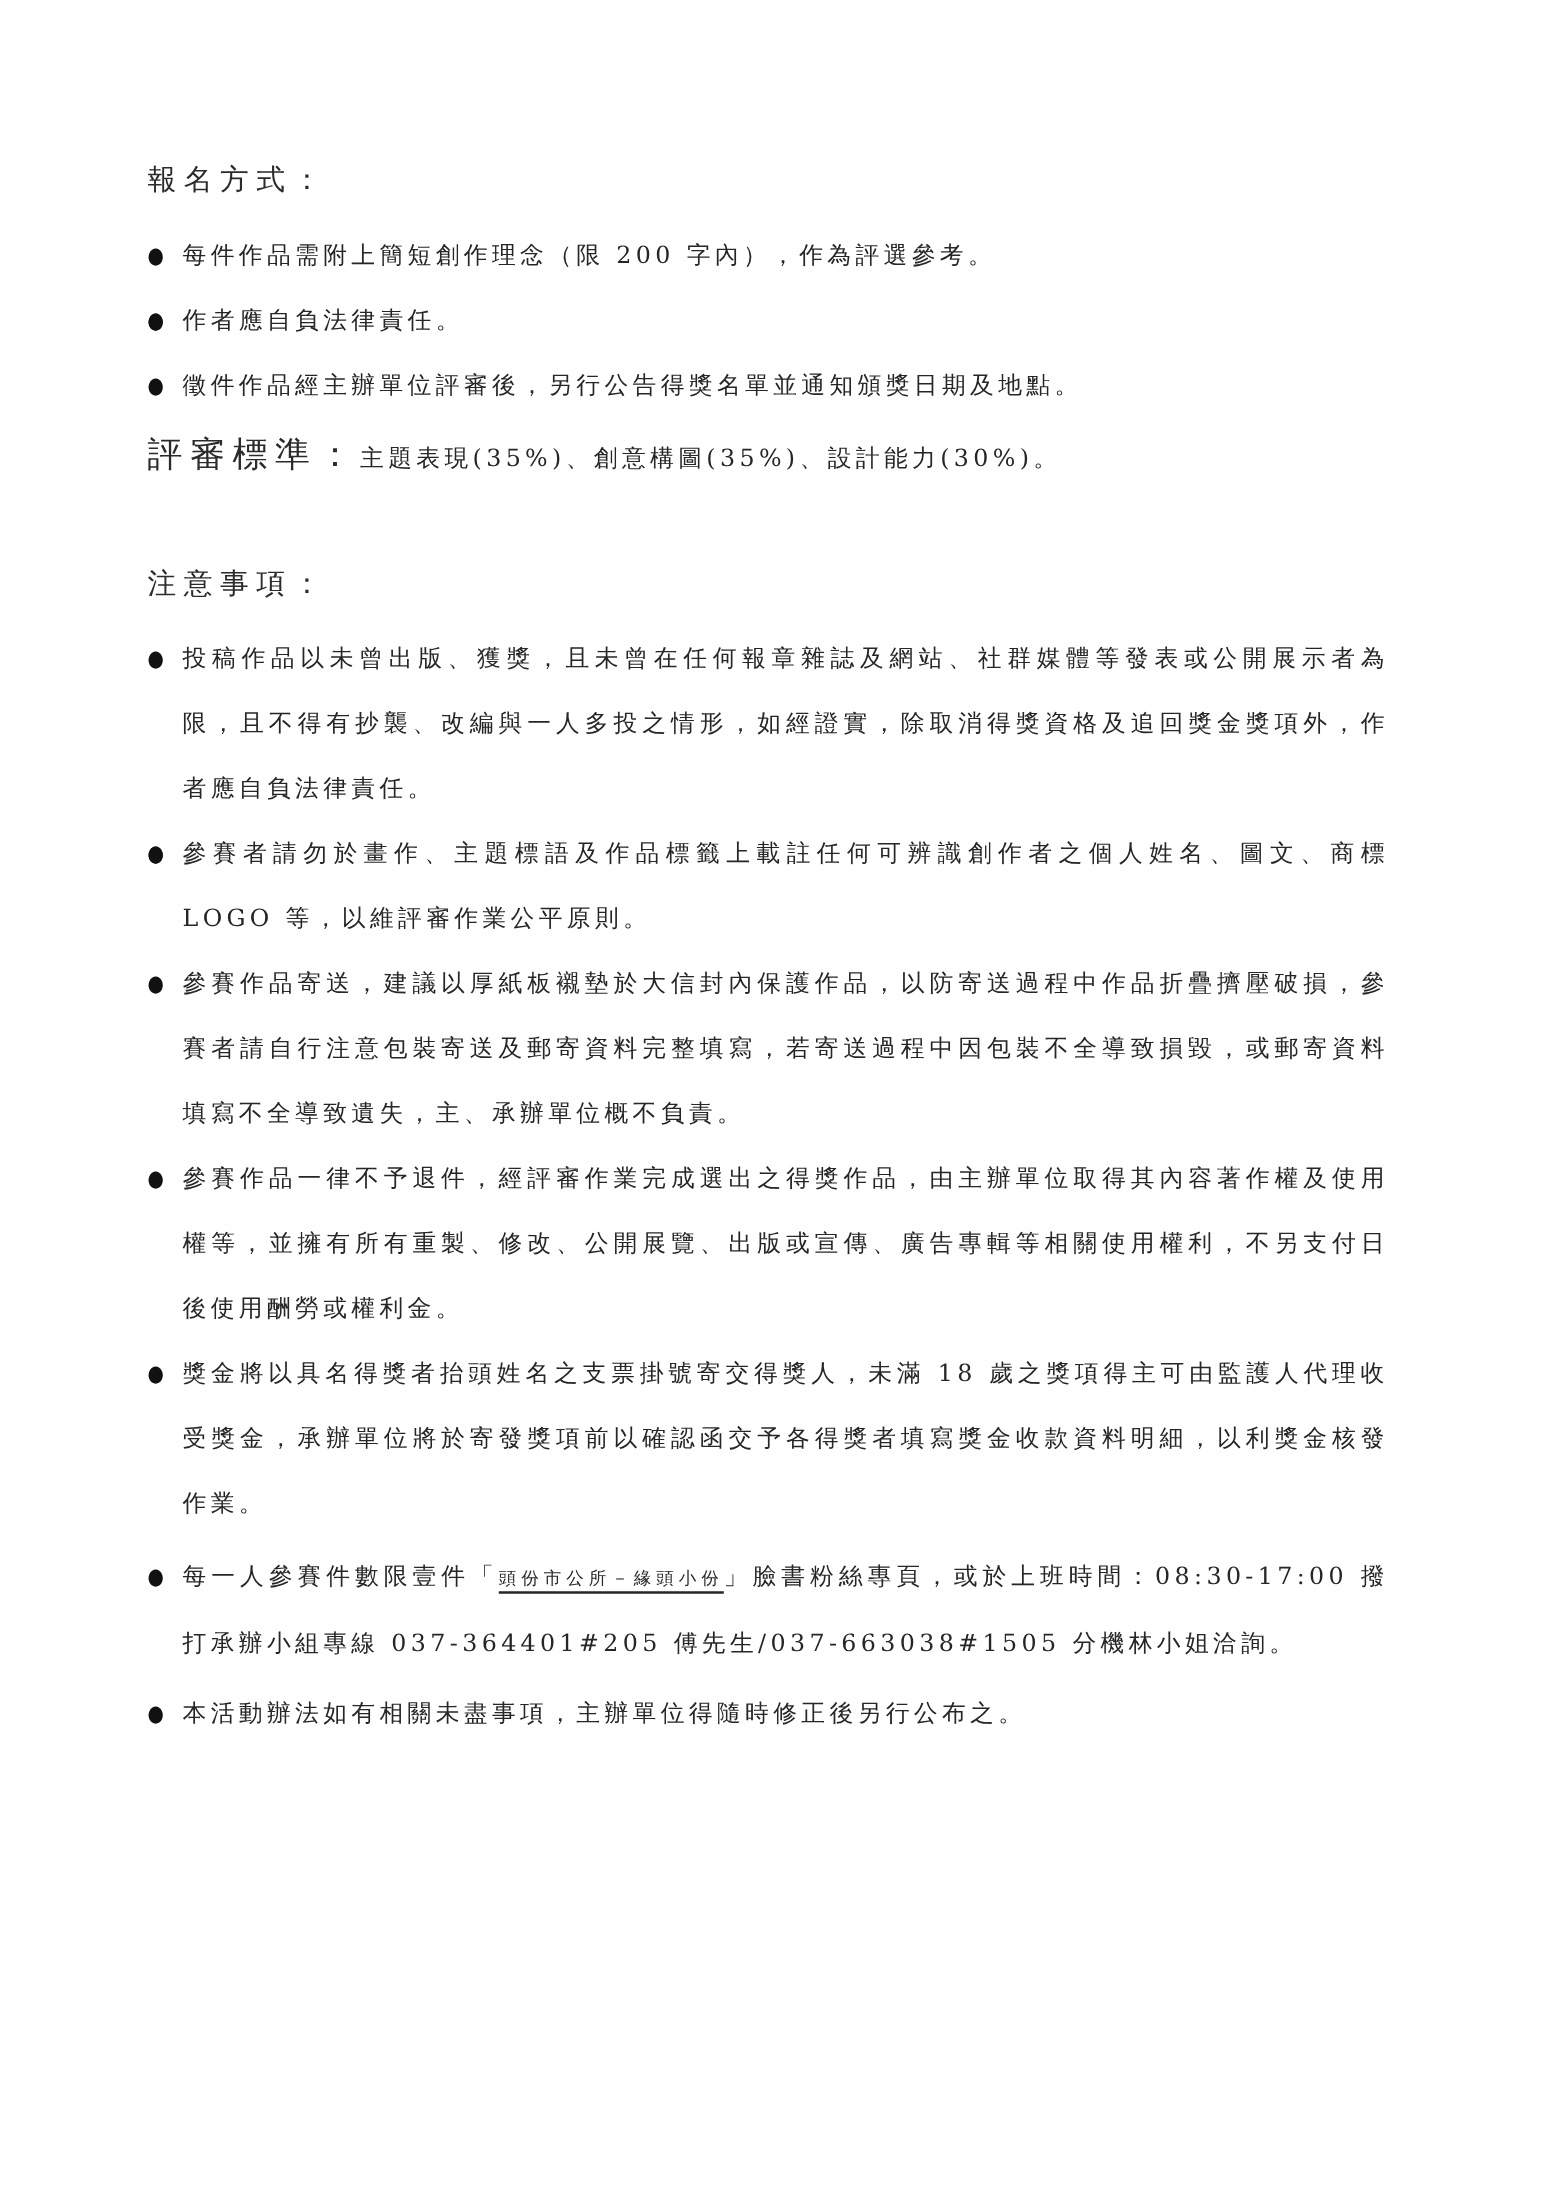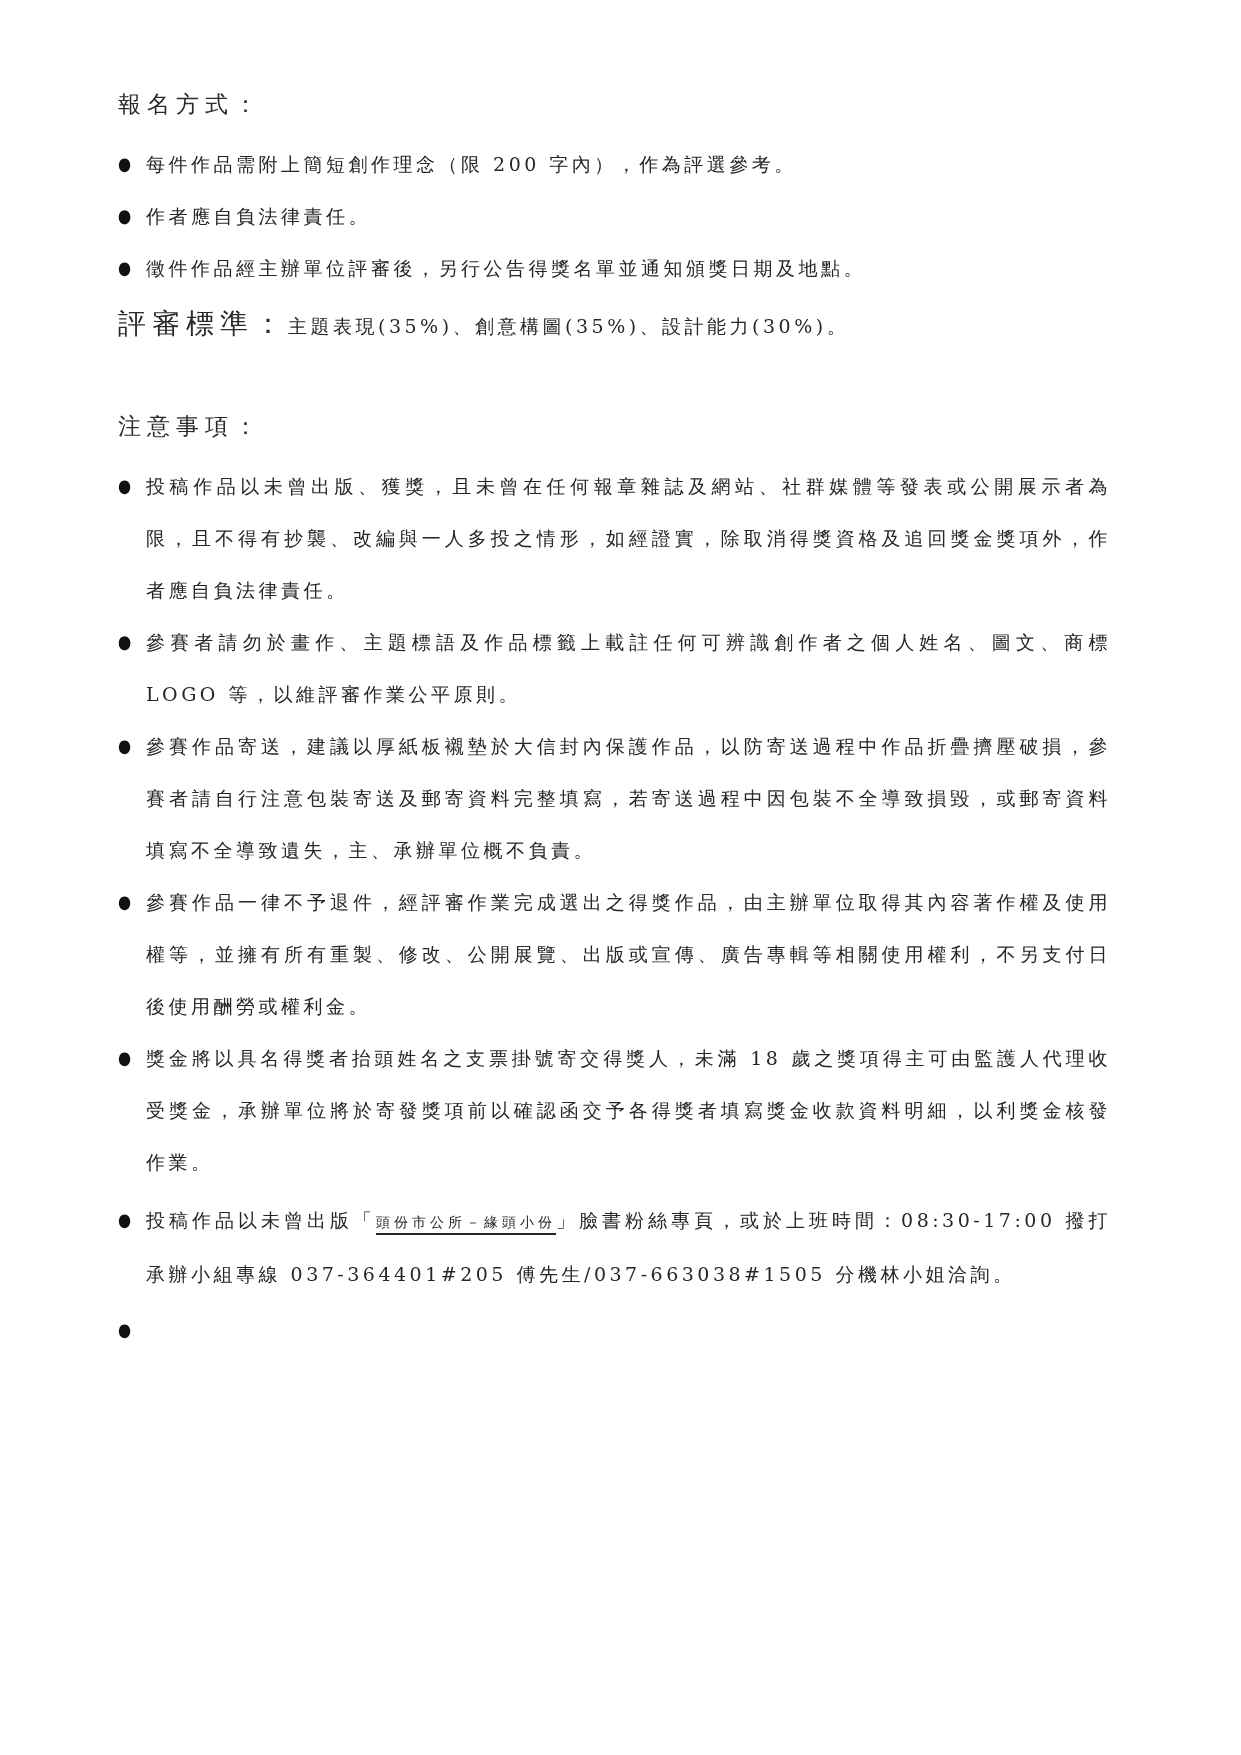--- a/index.html
+++ b/index.html
@@ -5,21 +5,21 @@
   html, body { margin: 0; padding: 0; }
   body {
     width: 1241px;
     height: 1755px;
     background: #ffffff;
     color: #262626;
     font-family: "DejaVu Serif", "Liberation Serif", serif;
     overflow: hidden;
   }
   .doc {
-    padding: 74px 130px 0 118px;
+    padding: 114px 130px 0 118px;
     box-sizing: border-box;
   }
   .section-heading {
     font-size: 23px;
     font-weight: normal;
     letter-spacing: 6px;
     line-height: 60px;
     margin: 0;
     color: #2b2b2b;
   }
@@ -118,20 +118,21 @@
     <li>
       <span class="bullet-glyph">●</span>
       <span>參賽作品一律不予退件，經評審作業完成選出之得獎作品，由主辦單位取得其內容著作權及使用權等，並擁有所有重製、修改、公開展覽、出版或宣傳、廣告專輯等相關使用權利，不另支付日後使用酬勞或權利金。</span>
     </li>
     <li>
       <span class="bullet-glyph">●</span>
       <span>獎金將以具名得獎者抬頭姓名之支票掛號寄交得獎人，未滿 18 歲之獎項得主可由監護人代理收受獎金，承辦單位將於寄發獎項前以確認函交予各得獎者填寫獎金收款資料明細，以利獎金核發作業。</span>
     </li>
     <li class="fb-item">
       <span class="bullet-glyph">●</span>
-      <span>投稿作品以未曾出版「</span><span class="fb-link">頭份市公所－緣頭小份</span><span>」臉書粉絲專頁，或於上班時間：08:30-17:00 撥打承辦小組專線 037-364401#205 傅先生/037-663038#1505 分機林小姐洽詢。</span>
+      <span>每一人參賽件數限壹件「</span><span class="fb-link">頭份市公所－緣頭小份</span><span>」臉書粉絲專頁，或於上班時間：08:30-17:00 撥打承辦小組專線 037-364401#205 傅先生/037-663038#1505 分機林小姐洽詢。</span>
     </li>
     <li class="last-item">
       <span class="bullet-glyph">●</span>
+      <span>本活動辦法如有相關未盡事項，主辦單位得隨時修正後另行公布之。</span>
     </li>
   </ul>
 
 </div>
 
 </body></html>

